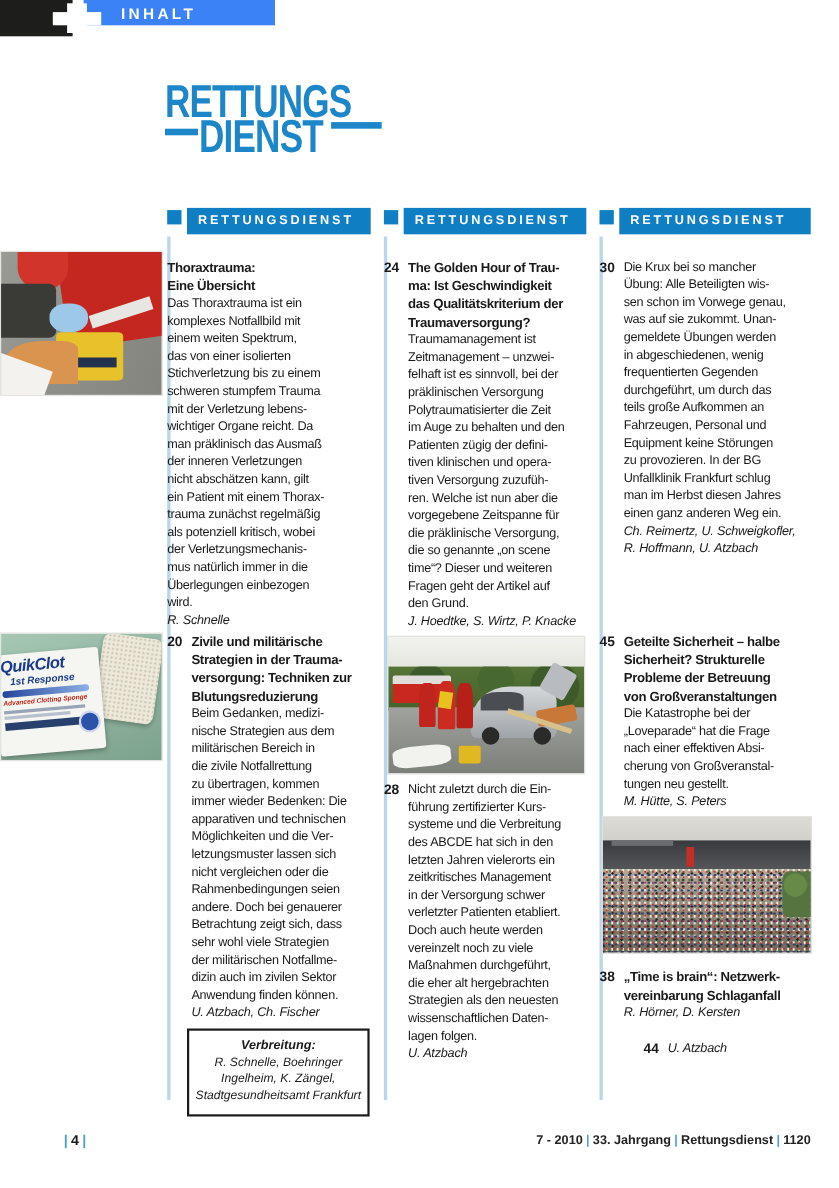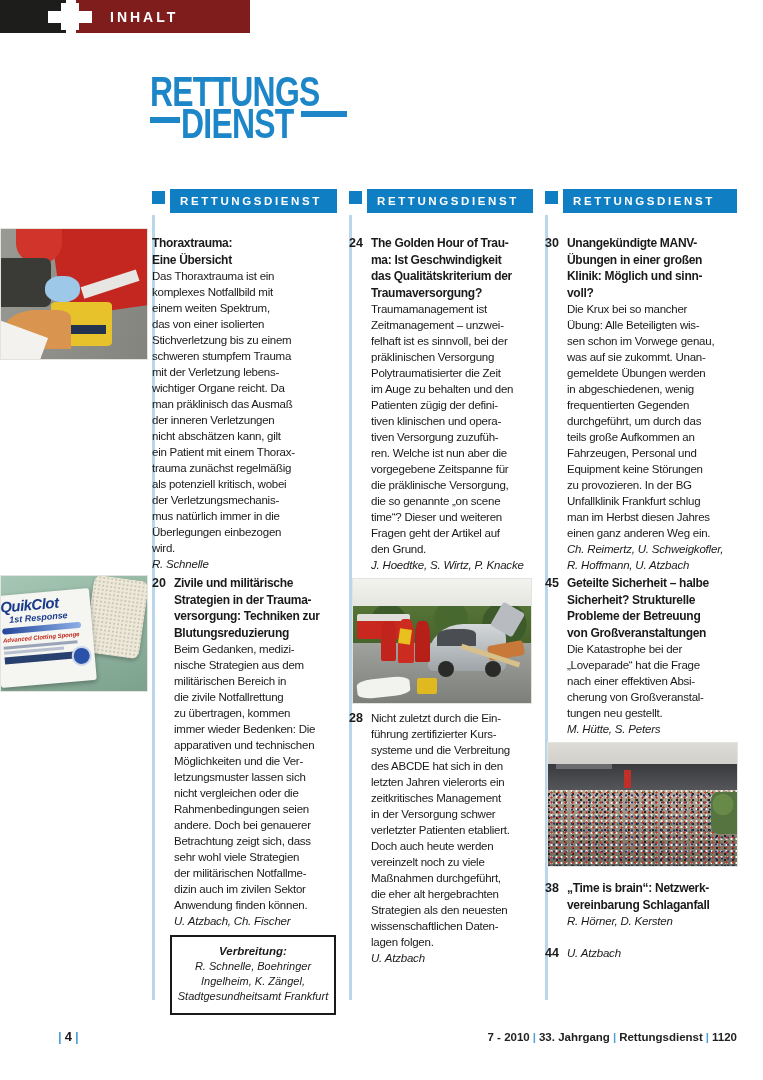--- a/index.html
+++ b/index.html
@@ -1,21 +1,21 @@
 <!DOCTYPE html>
 <html><head>
 <meta charset="utf-8">
 <style>
   html,body{margin:0;padding:0;background:#fff;}
   .page{position:relative;width:763px;height:1080px;background:#fff;overflow:hidden;
         font-family:"Liberation Sans",sans-serif;color:#1a1a1a;}
 
   
   .black-box{position:absolute;left:0;top:0;width:66px;height:33px;background:#1d1d1b;}
-  .inhalt-bar{position:absolute;left:76px;top:0;width:174px;height:33px;background:#7f1d1d;
+  .inhalt-bar{position:absolute;left:76px;top:0;width:174px;height:23px;background:#3b82f6;
               display:flex;align-items:center;}
   .inhalt-bar span{color:#fff;font-weight:bold;font-size:14px;letter-spacing:3px;padding-left:34px;}
   .cross{position:absolute;left:48px;top:0;width:44px;height:33px;z-index:2;}
   .cross .h{position:absolute;left:0;top:11px;width:44px;height:12px;background:#fff;}
   .cross .v{position:absolute;left:13px;top:3px;width:18px;height:27px;background:#fff;}
 
   
   .logo-l1{position:absolute;left:150px;top:74px;font-size:42px;line-height:36px;font-weight:bold;
            color:#1c86c8;letter-spacing:-1px;transform:scaleX(.76);transform-origin:left top;white-space:nowrap;}
   .logo-l2{position:absolute;left:181px;top:106px;font-size:42px;line-height:36px;font-weight:bold;
@@ -37,21 +37,21 @@
 
   .entry{position:absolute;left:0;right:0;display:flex;}
   .entry .num{width:22px;flex:0 0 22px;font-size:12.5px;font-weight:bold;line-height:16.5px;}
   .entry .content{flex:1;min-width:0;}
   .entry h3{margin:0;font-size:12px;line-height:16.5px;font-weight:bold;letter-spacing:-.3px;white-space:pre-line;}
   .entry p{margin:0;font-size:11.5px;line-height:16px;letter-spacing:-.25px;white-space:pre-line;}
   .entry .authors{font-size:11.5px;line-height:16px;font-style:italic;letter-spacing:-.2px;white-space:pre-line;}
 
   .art-14{top:46px;} .art-20{top:386px;}
   .art-24{top:46px;} .art-28{top:521px;}
-  .art-30{top:46px;} .art-33{top:386px;} .art-38{top:691px;} .art-44{top:756px;}
+  .art-30{top:46px;} .art-33{top:386px;} .art-38{top:691px;} .art-44{top:756px;margin-left:40px;}
 
   
   .titelfotos{position:absolute;left:18px;top:746px;width:158px;border:2px solid #1a1a1a;
               padding:7px 2px 9px;text-align:center;}
   .titelfotos .tf-head{font-size:11.5px;font-weight:bold;font-style:italic;line-height:15px;}
   .titelfotos .tf-body{font-size:11px;font-style:italic;line-height:15px;white-space:pre-line;}
 
   
   .photo{position:absolute;overflow:hidden;border:1px solid #e3e3e0;background:#999;}
   .photo *{position:absolute;}
@@ -320,24 +320,20 @@
 
   <div class="col col3">
     <div class="col-head-sq"></div>
     <div class="col-head">
       <span>RETTUNGSDIENST</span>
     </div>
 
     <div class="entry art-30">
       <div class="num">30</div>
       <div class="content">
-        <h3>Unangekündigte MANV-
-Übungen in einer großen
-Klinik: Möglich und sinn-
-voll?</h3>
         <p>Die Krux bei so mancher
 Übung: Alle Beteiligten wis-
 sen schon im Vorwege genau,
 was auf sie zukommt. Unan-
 gemeldete Übungen werden
 in abgeschiedenen, wenig
 frequentierten Gegenden
 durchgeführt, um durch das
 teils große Aufkommen an
 Fahrzeugen, Personal und

